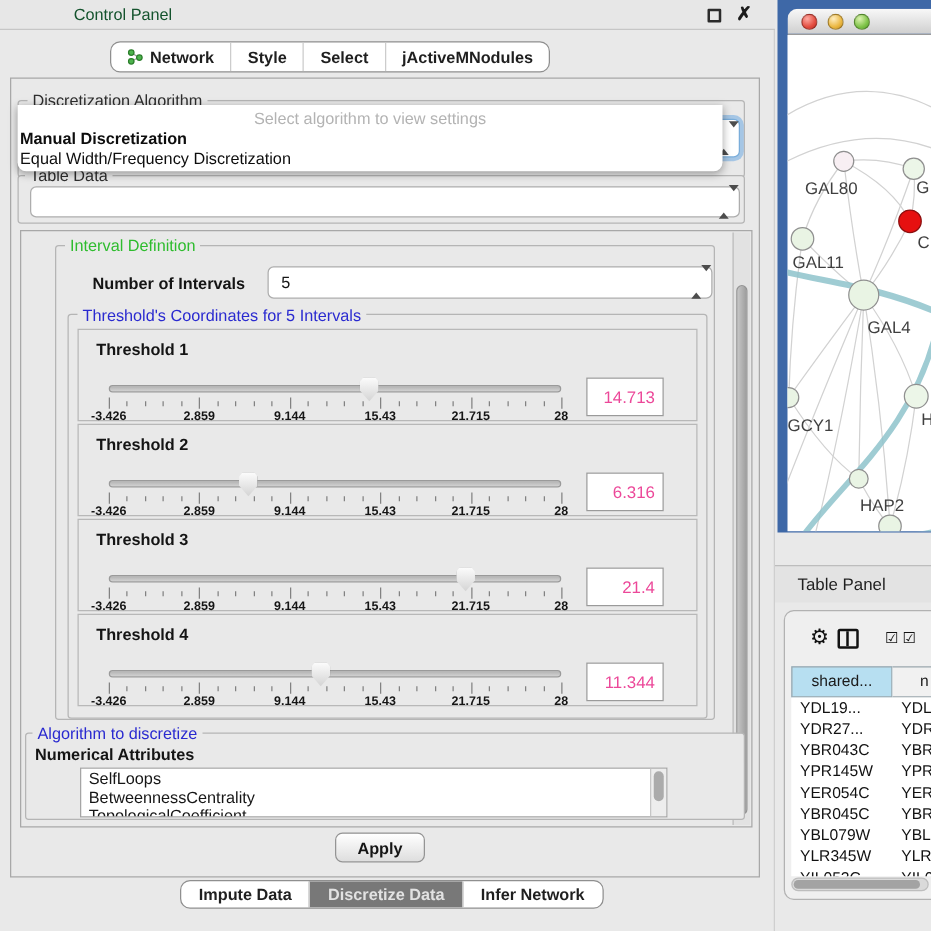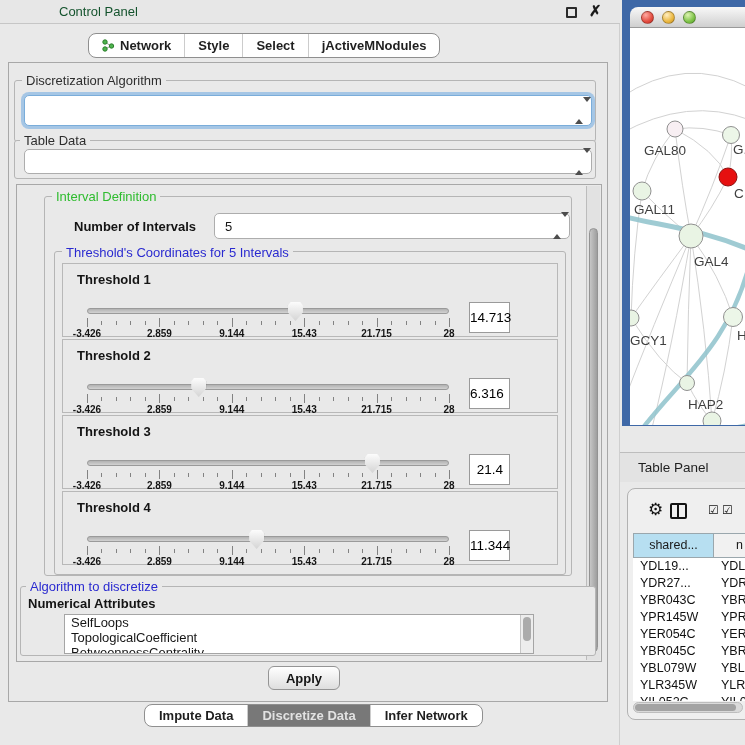--- a/index.html
+++ b/index.html
@@ -60,21 +60,21 @@
   .thr-label { position:absolute; left:14px; top:8px; font-size:13px; font-weight:bold; color:#141414; }
   .slider { position:absolute; left:24px; top:42px; width:362px; height:32px; }
   .track { position:absolute; left:0; top:2px; width:100%; height:6px; border:1px solid #9a9a9a; border-radius:4px; background:linear-gradient(#b2b2b2,#d2d2d2); }
   .thumb { position:absolute; top:-4px; width:15px; height:19px; background:linear-gradient(#fcfcfc,#d4d4d4); clip-path:polygon(18% 0,82% 0,100% 18%,100% 55%,50% 100%,0 55%,0 18%); filter:drop-shadow(0 0 1px rgba(0,0,0,.65)); }
   .ruler { position:absolute; left:0; top:12px; width:100%; height:9px; }
   .ruler i { position:absolute; width:1px; background:#828282; }
   .ruler i.minor { top:3px; height:4px; }
   .ruler i.major { top:0; height:9px; }
   .tick-labels { position:absolute; left:0; top:22px; width:100%; height:11px; }
   .tick-labels b { position:absolute; transform:translateX(-50%); font-size:10px; font-weight:bold; color:#151515; white-space:nowrap; }
-  .value-box { position:absolute; left:406px; top:38px; width:41px; height:31px; background:#ffffff; border:1px solid #9a9a9a; font-size:13.5px; color:#000000; text-align:right; line-height:29px; padding-right:6px; }
+  .value-box { position:absolute; left:406px; top:38px; width:62px; height:31px; background:#ffffff; border:1px solid #9a9a9a; font-size:13.5px; color:#ec4899; text-align:right; line-height:29px; padding-right:6px; }
 
   .attr-group { left:20px; top:586px; width:576px; height:70px; }
   .attr-heading { position:absolute; left:28px; top:596px; font-size:13px; font-weight:bold; color:#141414; }
   .listbox { position:absolute; left:64px; top:614px; width:470px; height:40px; background:#ffffff; border:1px solid #a5a5a5; overflow:hidden; }
   .list-item { font-size:13px; line-height:14px; padding:1px 0 0 6px; color:#161616; white-space:nowrap; }
   .list-vscroll { position:absolute; right:0; top:0; width:13px; height:100%; background:#ededed; border-left:1px solid #c6c6c6; }
   .list-vthumb { position:absolute; left:2px; top:2px; width:8px; height:24px; border-radius:4px; background:#ababab; }
 
   .apply { position:absolute; left:268px; top:666px; width:72px; height:24px; border:1px solid #949494; border-radius:6px; background:linear-gradient(#ffffff,#dedede); font-family:"Liberation Sans",sans-serif; font-size:13px; font-weight:bold; color:#151515; }
 
@@ -149,20 +149,25 @@
     </nav>
 
     <div class="outer-panel"></div>
 
     <div class="group disc-group"></div>
     <span class="group-label dark" style="left:22px; top:73px; position:absolute;">Discretization Algorithm</span>
     <div class="combo algo-combo">
       <span class="spinner"><span class="spin-up"></span><span class="spin-down"></span></span>
     </div>
 
+    <div class="popup">
+      <div class="popup-hint">Select algorithm to view settings</div>
+      <div class="popup-opt bold">Manual Discretization</div>
+      <div class="popup-opt plain">Equal Width/Frequency Discretization</div>
+    </div>
 
     <div class="group td-group"></div>
     <span class="group-label dark" style="left:20px; top:133px; position:absolute;">Table Data</span>
     <div class="combo td-combo">
       <span class="spinner"><span class="spin-up"></span><span class="spin-down"></span></span>
     </div>
 
     <div class="big-panel"></div>
     <div class="vscroll">
         <div class="vthumb"></div>
@@ -358,22 +363,22 @@
           </div>
       </div>
       <div class="value-box">11.344</div>
     </div>
 
     <div class="group attr-group"></div>
     <span class="group-label blue" style="left:26px; top:579px; position:absolute;">Algorithm to discretize</span>
     <div class="attr-heading">Numerical Attributes</div>
     <div class="listbox">
       <div class="list-item">SelfLoops</div>
+      <div class="list-item">BetweennessCentrality</div>
       <div class="list-item">TopologicalCoefficient</div>
-      <div class="list-item">BetweennessCentrality</div>
       <div class="list-vscroll">
           <div class="list-vthumb"></div>
         </div>
     </div>
 
     <button class="apply">Apply</button>
 
     <nav class="bottom-tabs">
       <div class="btab">Impute Data</div>
       <div class="btab selected">Discretize Data</div>

